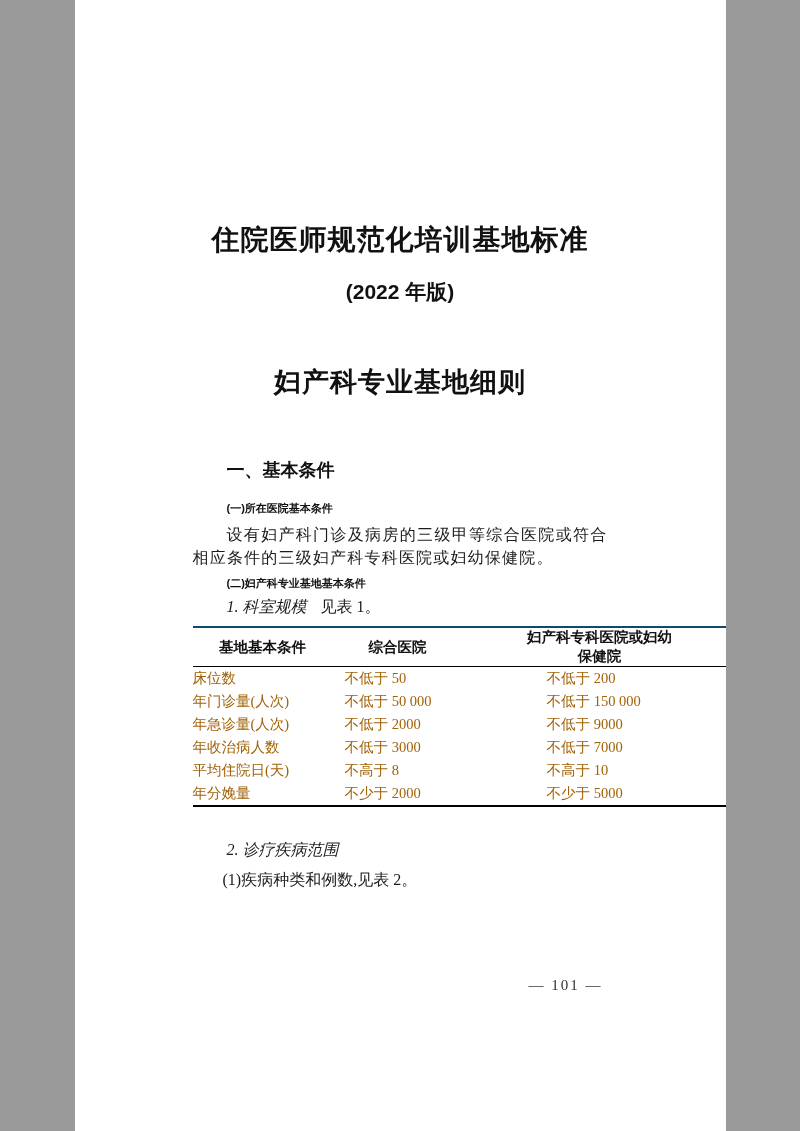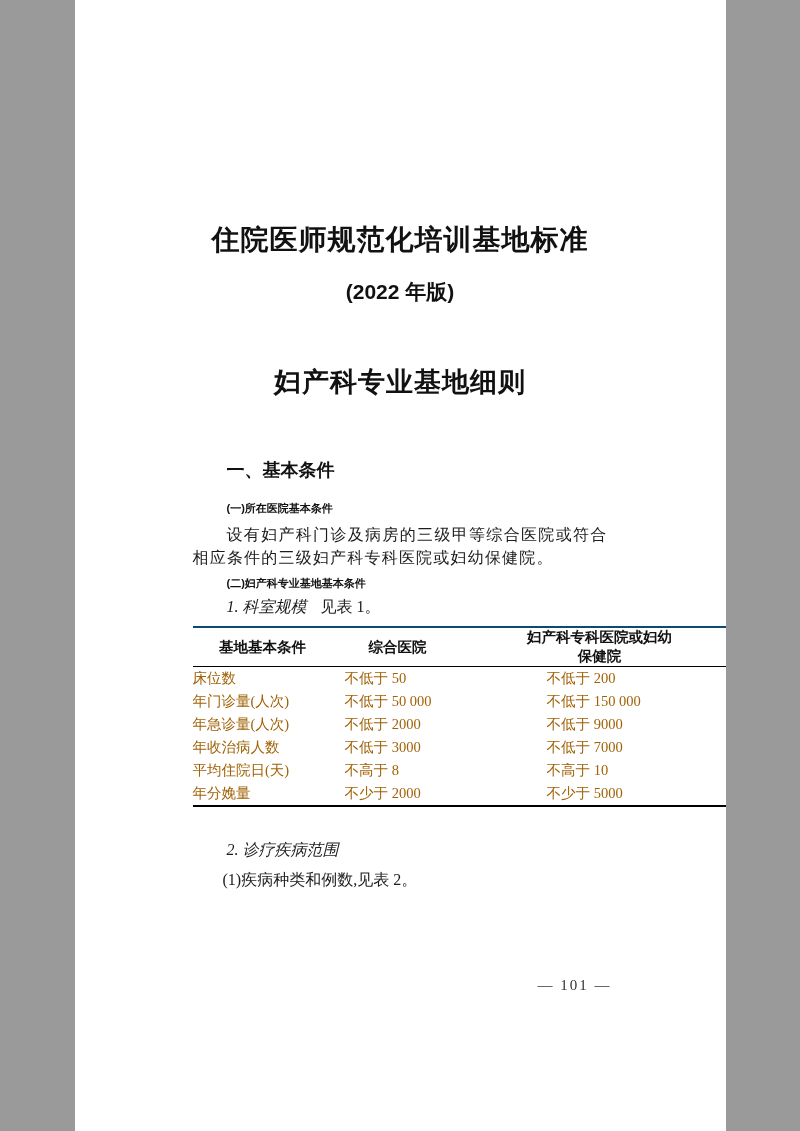--- a/index.html
+++ b/index.html
@@ -135,21 +135,21 @@
     text-align: left;
     vertical-align: middle;
     color: #a16207;
   }
   table.spec td:nth-child(2) { padding-left: 12px; }
   table.spec td:nth-child(3) { padding-left: 24px; }
   
   .page-footer {
     position: absolute;
     top: 977px;
-    right: 114px;
+    right: 123px;
     font-family: "Liberation Serif", "DejaVu Serif", serif;
     font-size: 15px;
     letter-spacing: 2px;
     color: #333;
     margin-left: 27px;
   }
 </style>
 </head>
 <body>
 

